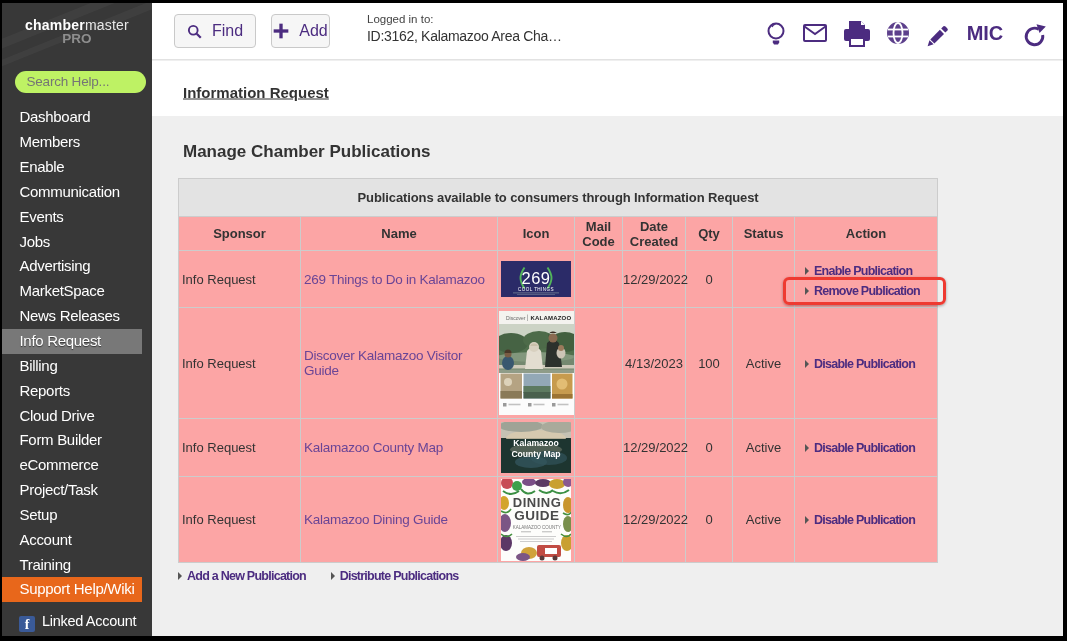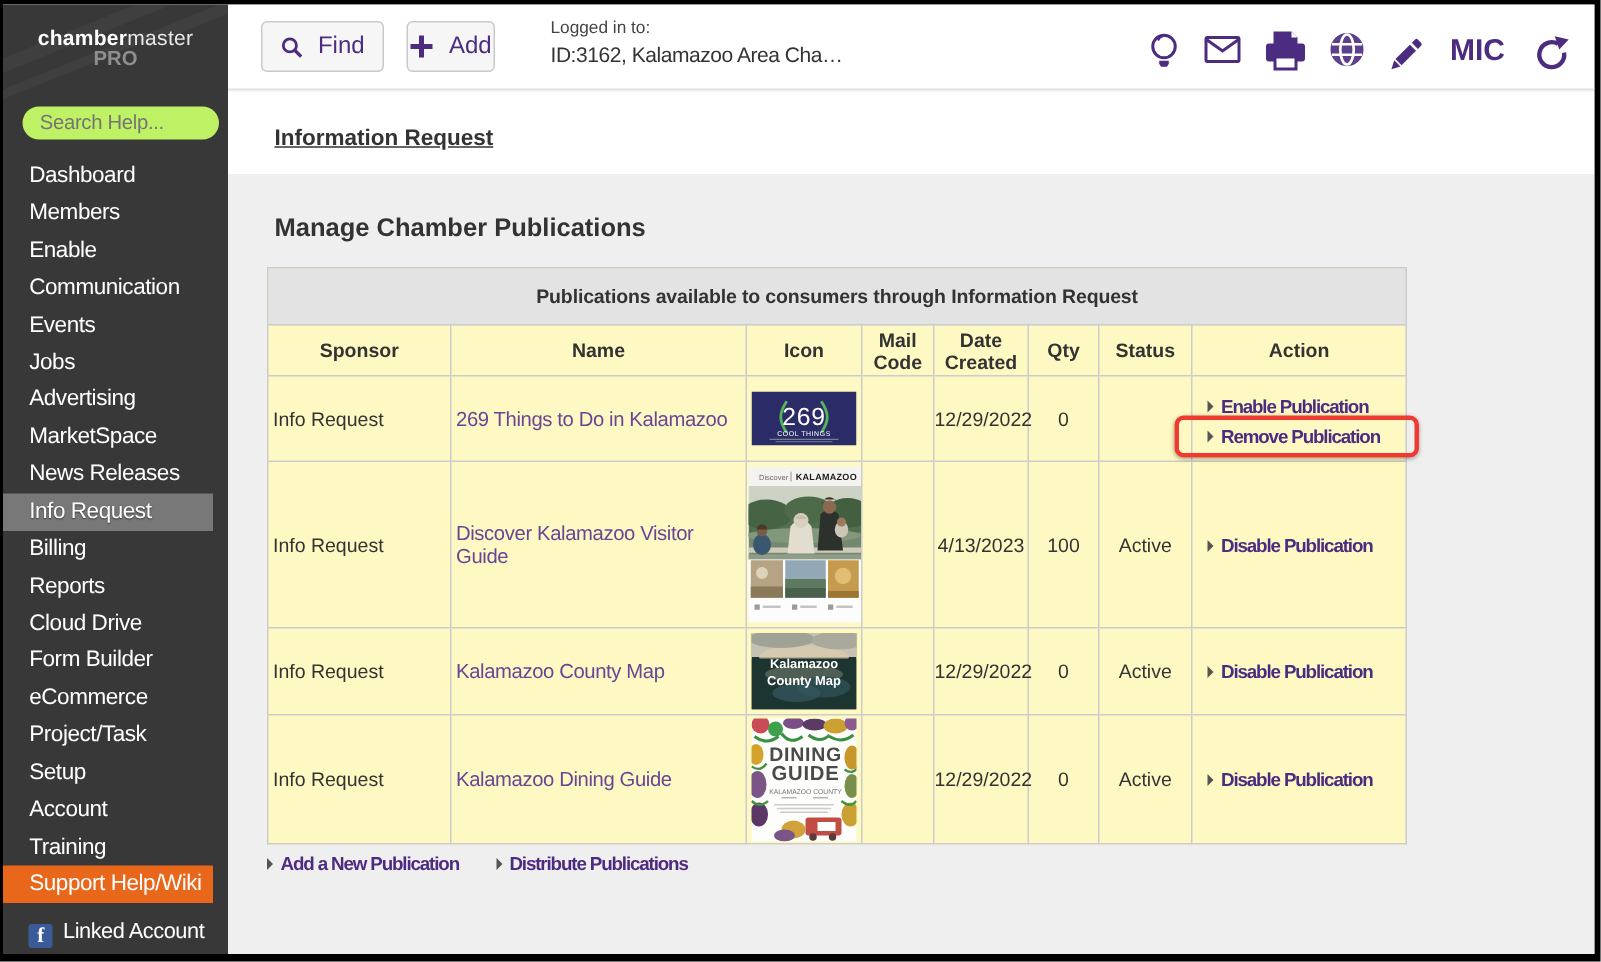--- a/index.html
+++ b/index.html
@@ -27,21 +27,21 @@
 #btnadd { left:119px; width:59px; }
 #login { position:absolute; left:215px; top:10px; color:#333; }
 #login .s { font-size:11.5px; color:#444; }
 #login .b { font-size:14px; letter-spacing:-0.3px; margin-top:3px; color:#333; }
 
 #irband { position:absolute; left:150px; top:58px; width:911px; height:55px; background:#fff; }
 #irband .t { position:absolute; left:31px; top:31px; transform:translateY(-50%); font-size:15px; font-weight:bold; color:#333;text-decoration:underline; }
 
 #content { position:absolute; left:150px; top:113px; width:911px; height:520px; background:#efefef; }
 #mcp { position:absolute; left:31px; top:26px; font-size:17px; font-weight:bold; color:#333; }
-table#pub { position:absolute; left:26px; top:62px; width:759px; border-collapse:collapse; table-layout:fixed; background:#fef9c3; }
+table#pub { position:absolute; left:26px; top:62px; width:759px; border-collapse:collapse; table-layout:fixed; background:#fca5a5; }
 #pub td, #pub th { border:1px solid #ccc; font-size:13px; color:#333; vertical-align:middle; }
 #pub .cap { background:#e3e3e3; height:38px; text-align:center; font-weight:bold; font-size:13px; letter-spacing:-0.1px; color:#333; }
 #pub th { height:34px; font-size:13px; text-align:center; font-weight:bold; line-height:15px; }
 #pub td { text-align:center; }
 #pub td.l { text-align:left; padding-left:3px; }
 #pub td.act { text-align:left; padding-left:10px; white-space:nowrap; }
 a.plink { color:#6a4596; text-decoration:none; font-size:13.5px; letter-spacing:-0.25px; }
 .alink { color:#4c2c80; font-weight:bold; text-decoration:none; white-space:nowrap; display:inline-block; font-size:12.5px; letter-spacing:-0.75px; }
 .arr { display:inline-block; width:0; height:0; border-left:4.5px solid #555; border-top:4px solid transparent; border-bottom:4px solid transparent; margin-right:5px; }
 #belowlinks { position:absolute; left:26px; top:452px; width:700px; font-size:13px; }

